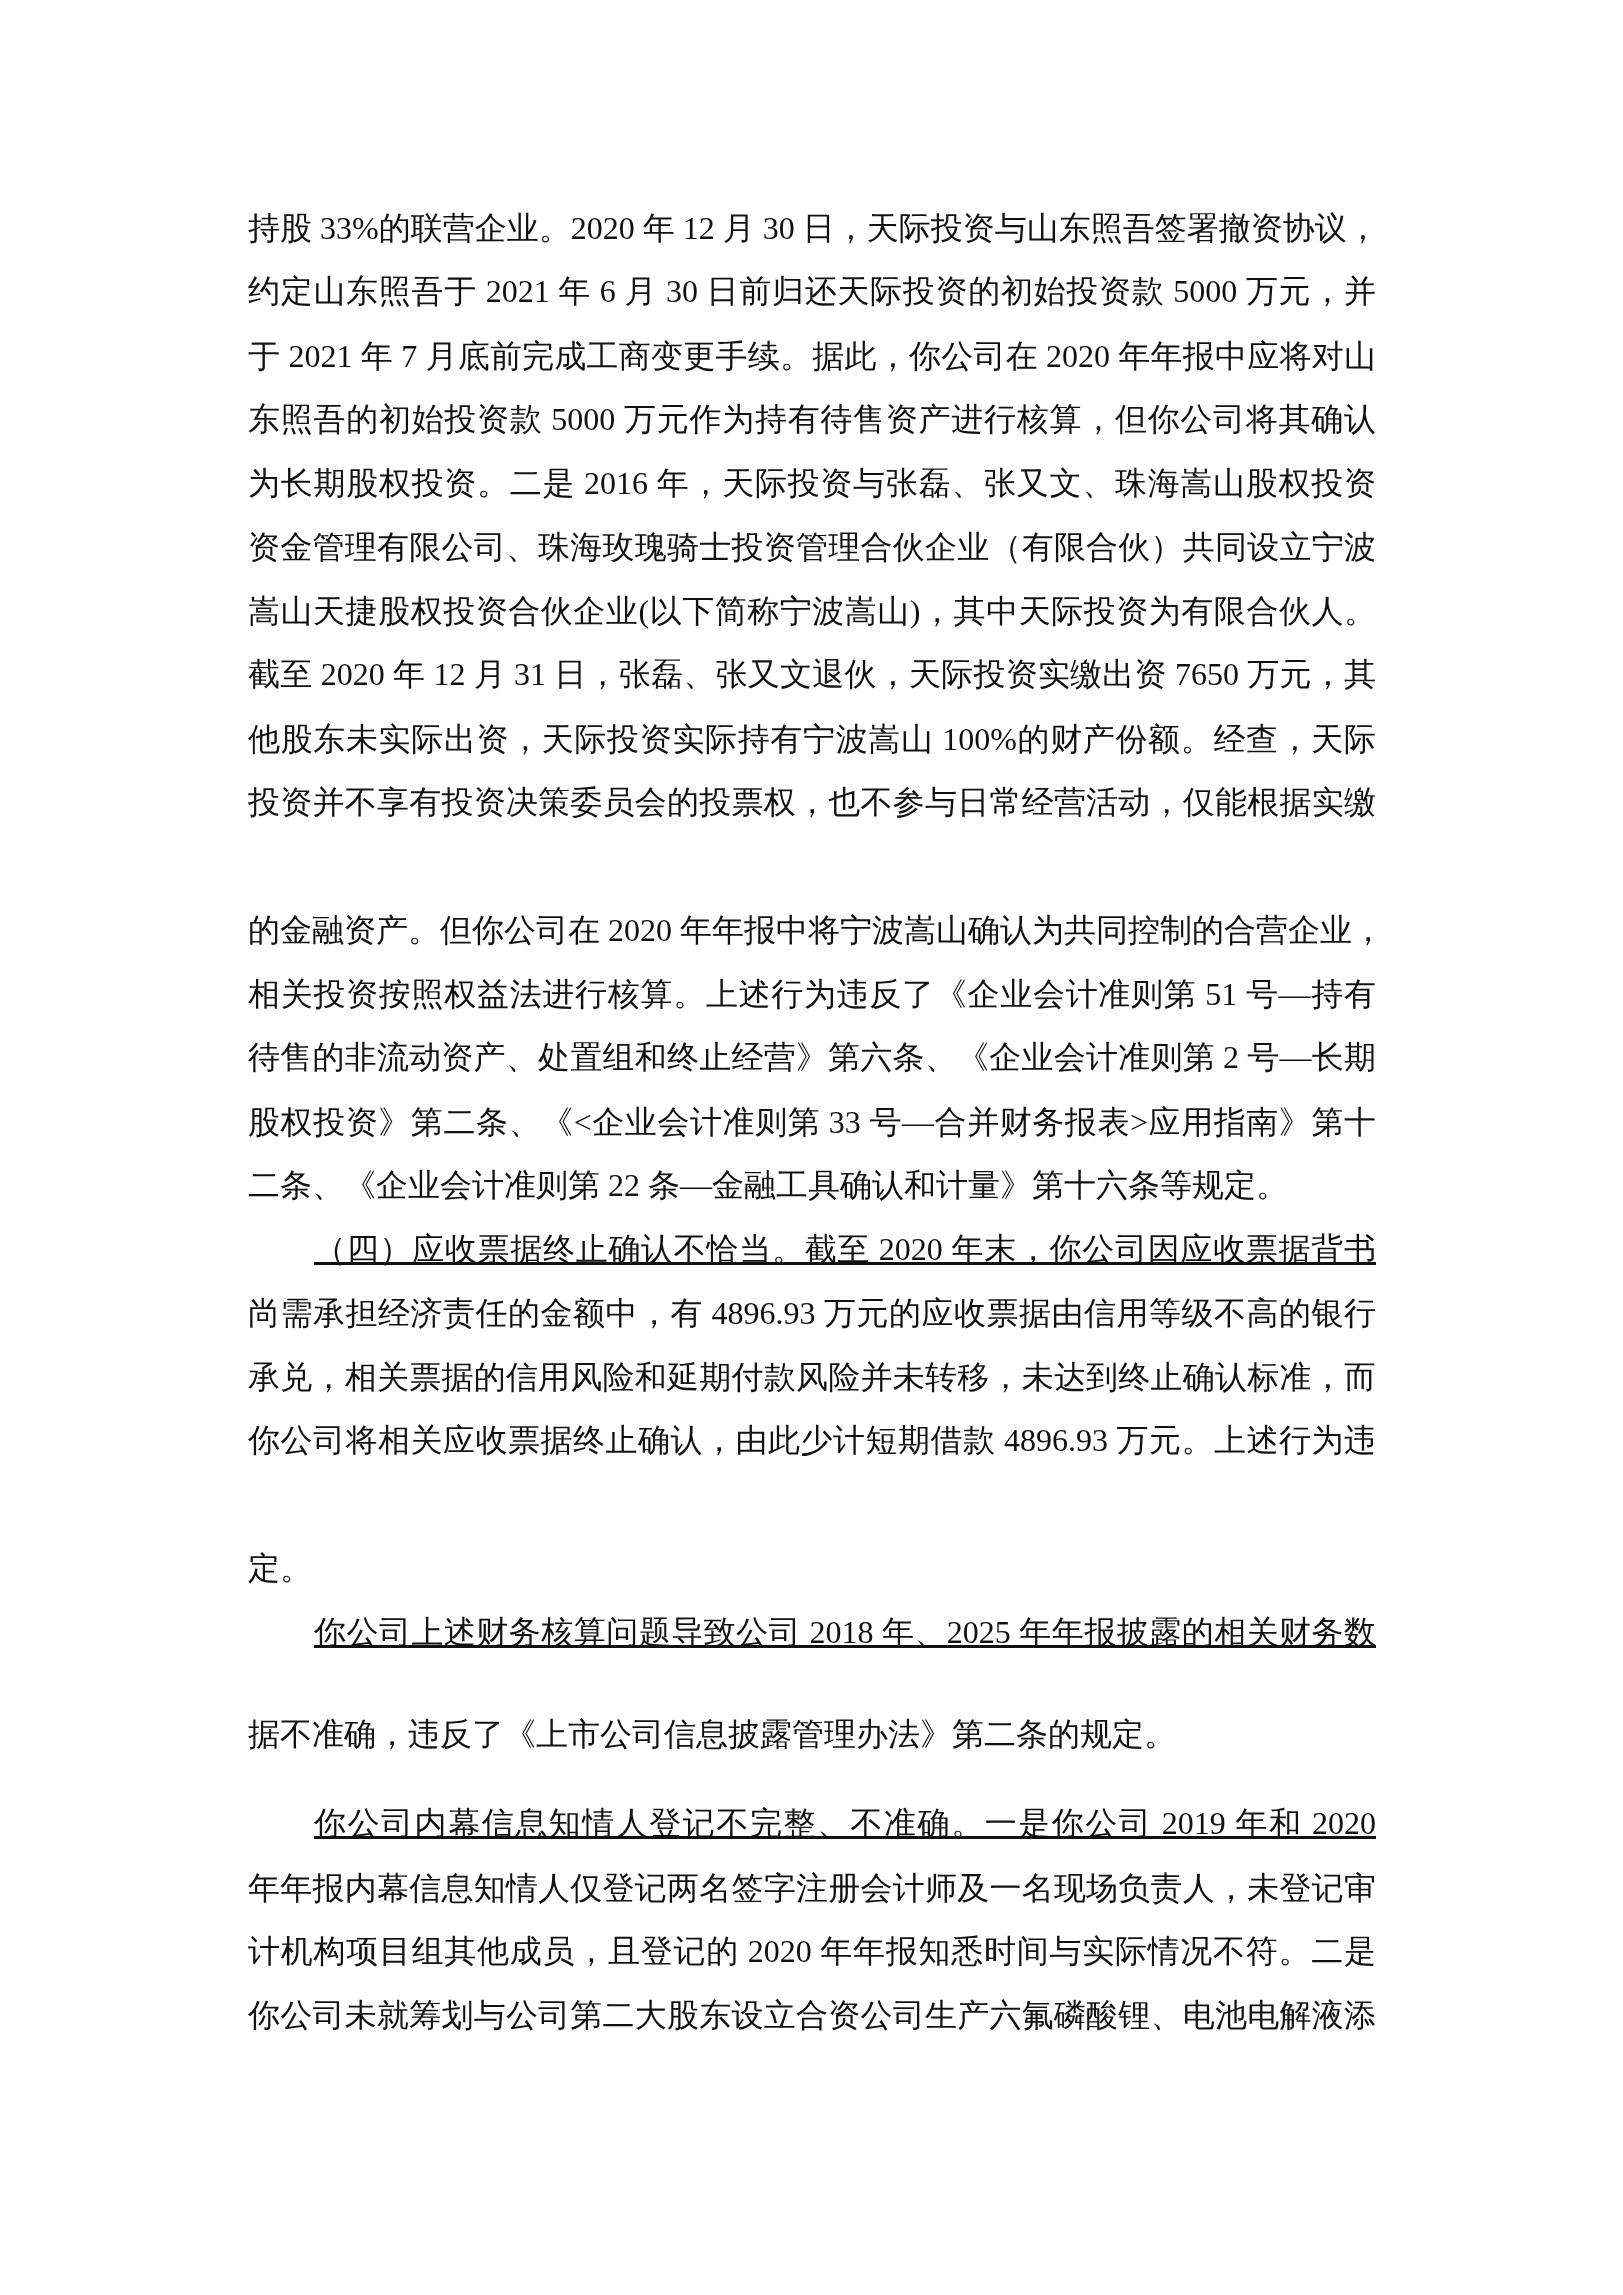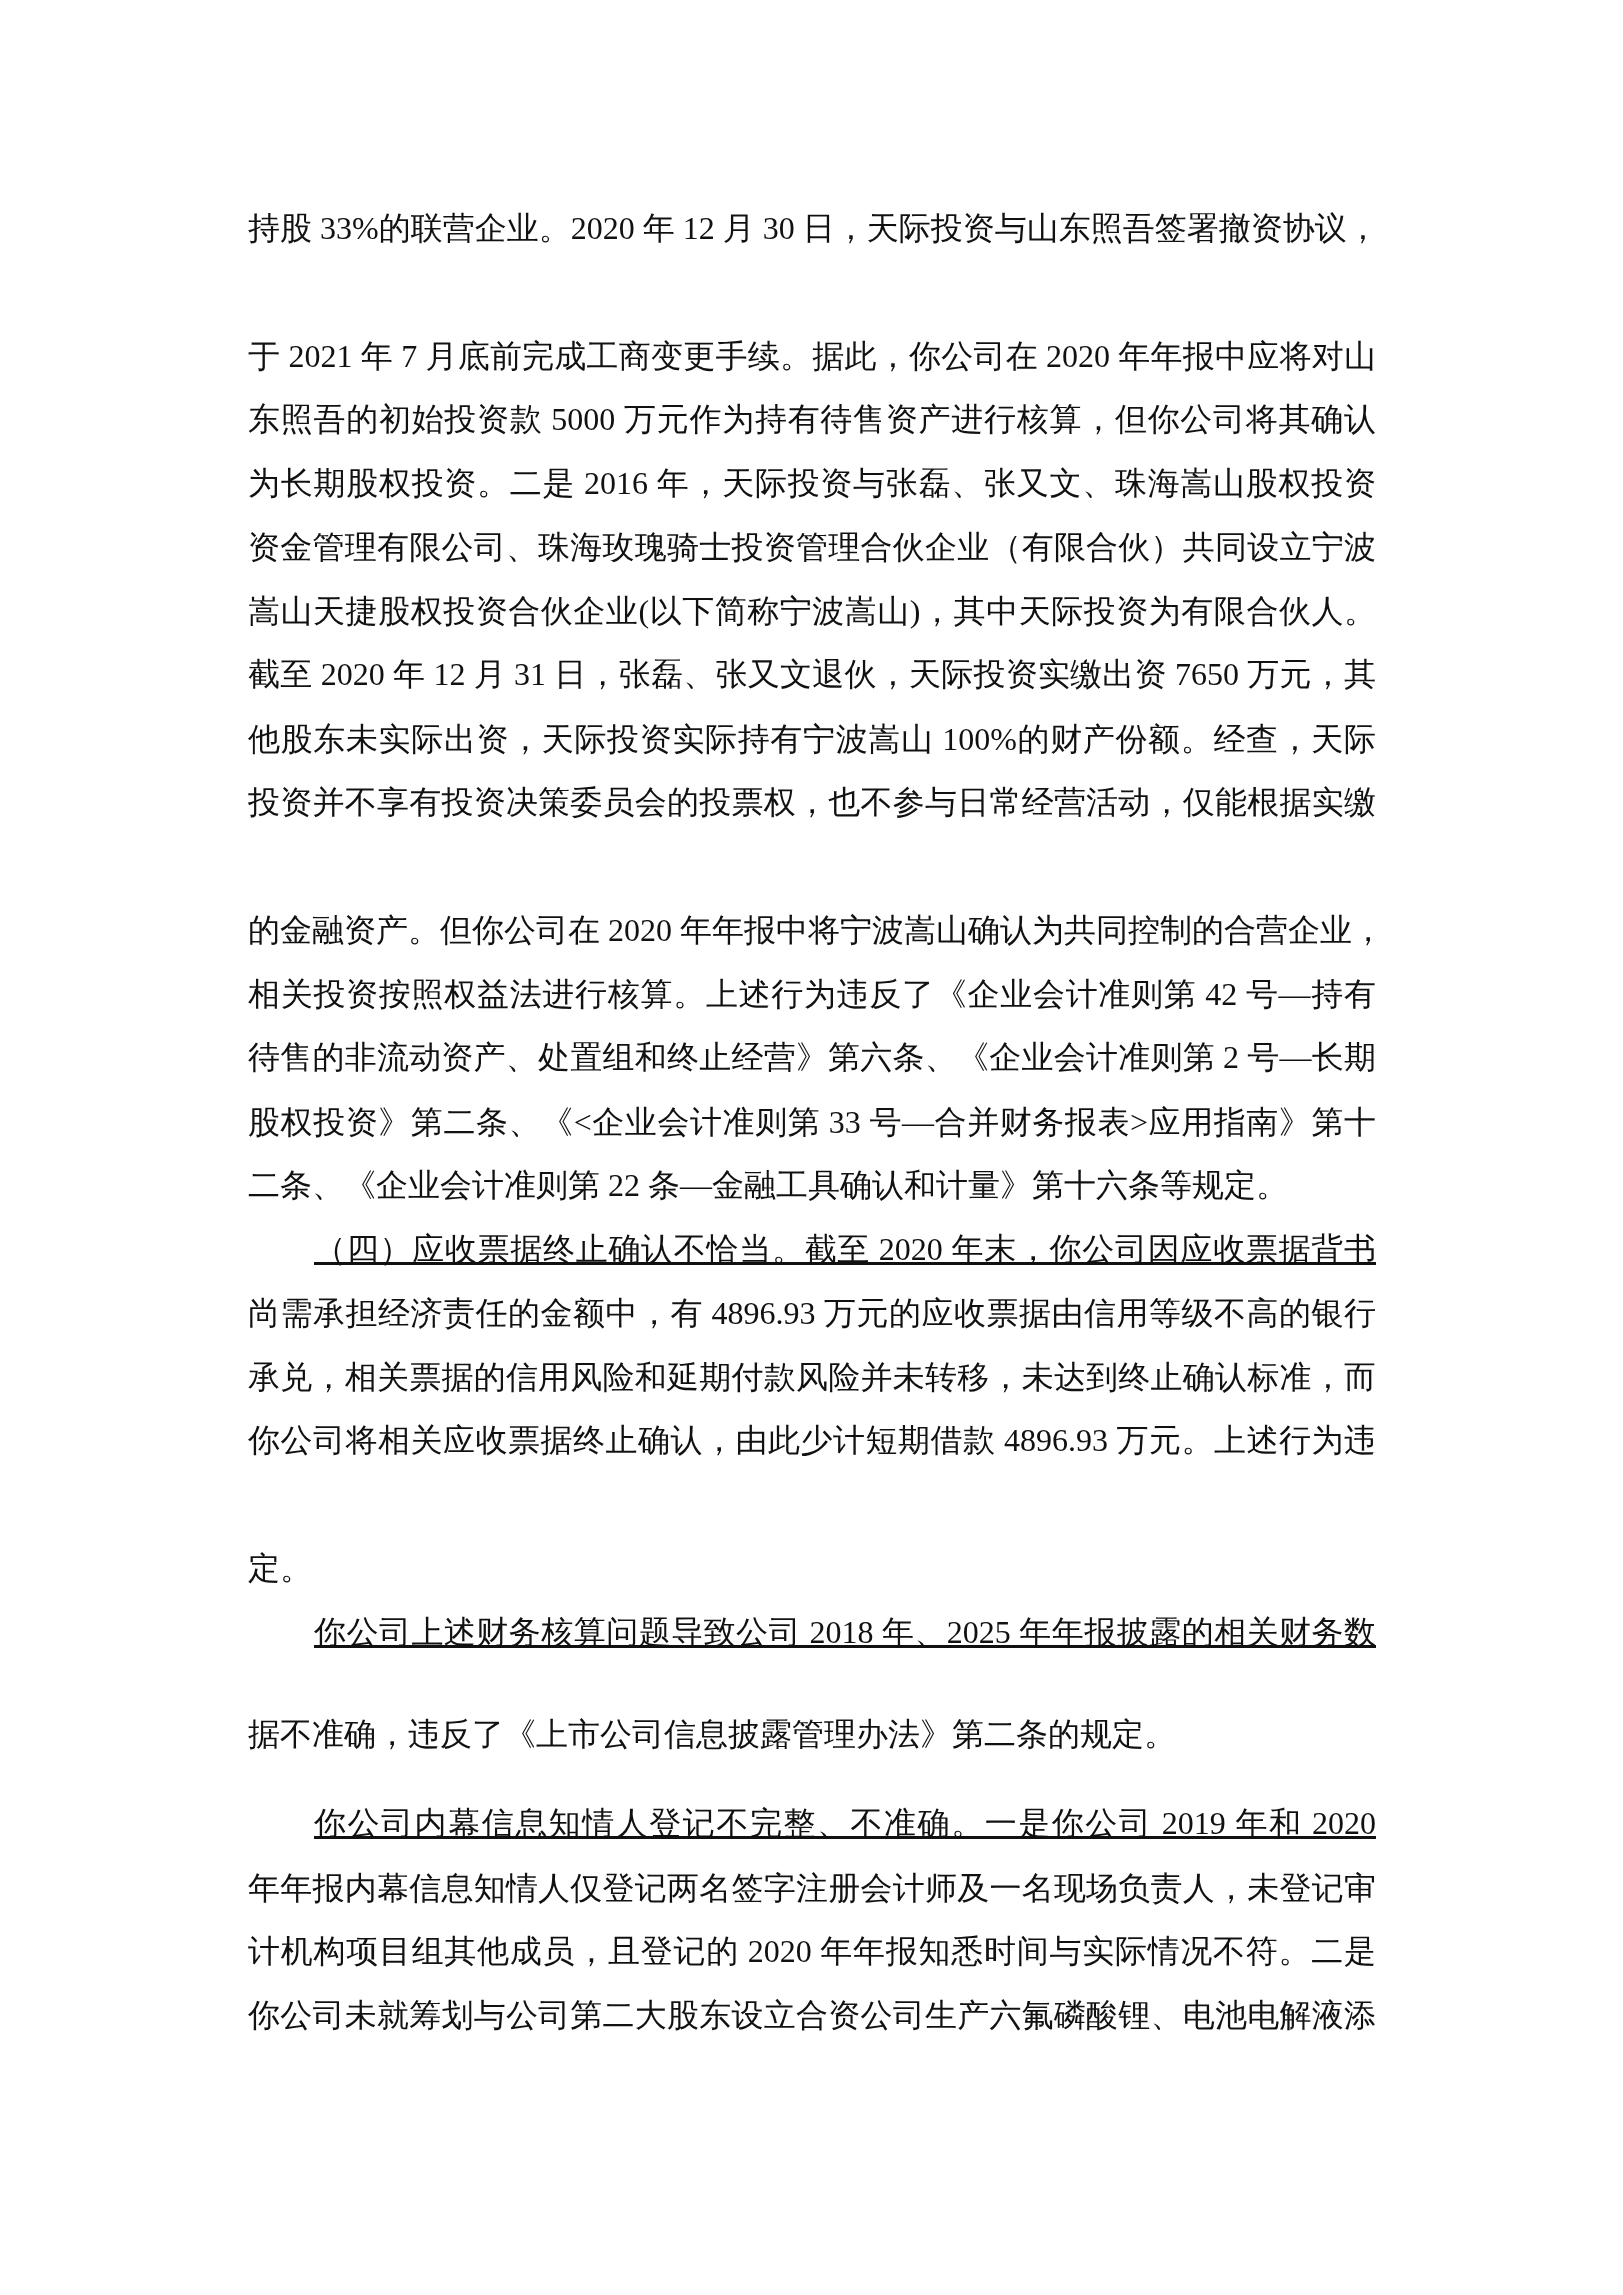--- a/index.html
+++ b/index.html
@@ -21,30 +21,31 @@
   }
   .line.last { text-align-last: left; }
   .line.indent { left: 314px; width: 1062px; text-decoration: underline; }
 </style>
 </head>
 <body>
 
 <div class="page">
 
   <div class="line" style="top:209px">持股 33%的联营企业。2020 年 12 月 30 日，天际投资与山东照吾签署撤资协议，</div>
+  <div class="line" style="top:272px">约定山东照吾于 2021 年 6 月 30 日前归还天际投资的初始投资款 5000 万元，并</div>
   <div class="line" style="top:337px">于 2021 年 7 月底前完成工商变更手续。据此，你公司在 2020 年年报中应将对山</div>
   <div class="line" style="top:400px">东照吾的初始投资款 5000 万元作为持有待售资产进行核算，但你公司将其确认</div>
   <div class="line" style="top:464px">为长期股权投资。二是 2016 年，天际投资与张磊、张又文、珠海嵩山股权投资</div>
   <div class="line" style="top:528px">资金管理有限公司、珠海玫瑰骑士投资管理合伙企业（有限合伙）共同设立宁波</div>
   <div class="line" style="top:592px">嵩山天捷股权投资合伙企业(以下简称宁波嵩山)，其中天际投资为有限合伙人。</div>
   <div class="line" style="top:655px">截至 2020 年 12 月 31 日，张磊、张又文退伙，天际投资实缴出资 7650 万元，其</div>
   <div class="line" style="top:720px">他股东未实际出资，天际投资实际持有宁波嵩山 100%的财产份额。经查，天际</div>
   <div class="line" style="top:783px">投资并不享有投资决策委员会的投票权，也不参与日常经营活动，仅能根据实缴</div>
   <div class="line" style="top:911px">的金融资产。但你公司在 2020 年年报中将宁波嵩山确认为共同控制的合营企业，</div>
-  <div class="line" style="top:975px">相关投资按照权益法进行核算。上述行为违反了《企业会计准则第 42 号—持有</div>
+  <div class="line" style="top:975px">相关投资按照权益法进行核算。上述行为违反了《企业会计准则第 51 号—持有</div>
   <div class="line" style="top:1038px">待售的非流动资产、处置组和终止经营》第六条、《企业会计准则第 2 号—长期</div>
   <div class="line" style="top:1103px">股权投资》第二条、《&lt;企业会计准则第  33  号—合并财务报表&gt;应用指南》第十</div>
   <div class="line last" style="top:1166px">二条、《企业会计准则第 22 条—金融工具确认和计量》第十六条等规定。</div>
 
   <div class="line indent" style="top:1230px">（四）应收票据终止确认不恰当。截至 2020 年末，你公司因应收票据背书</div>
   <div class="line" style="top:1294px">尚需承担经济责任的金额中，有 4896.93 万元的应收票据由信用等级不高的银行</div>
   <div class="line" style="top:1358px">承兑，相关票据的信用风险和延期付款风险并未转移，未达到终止确认标准，而</div>
   <div class="line" style="top:1421px">你公司将相关应收票据终止确认，由此少计短期借款 4896.93 万元。上述行为违</div>
   <div class="line last" style="top:1549px">定。</div>
 

